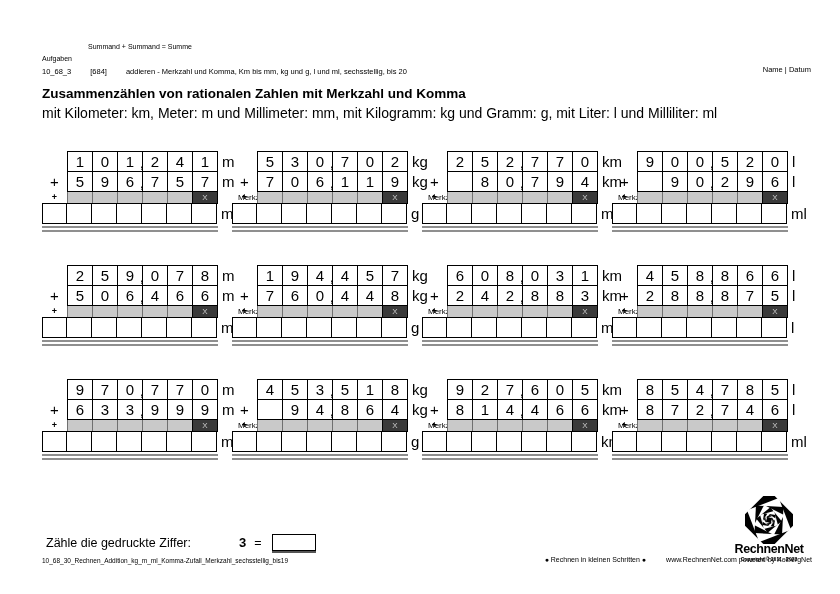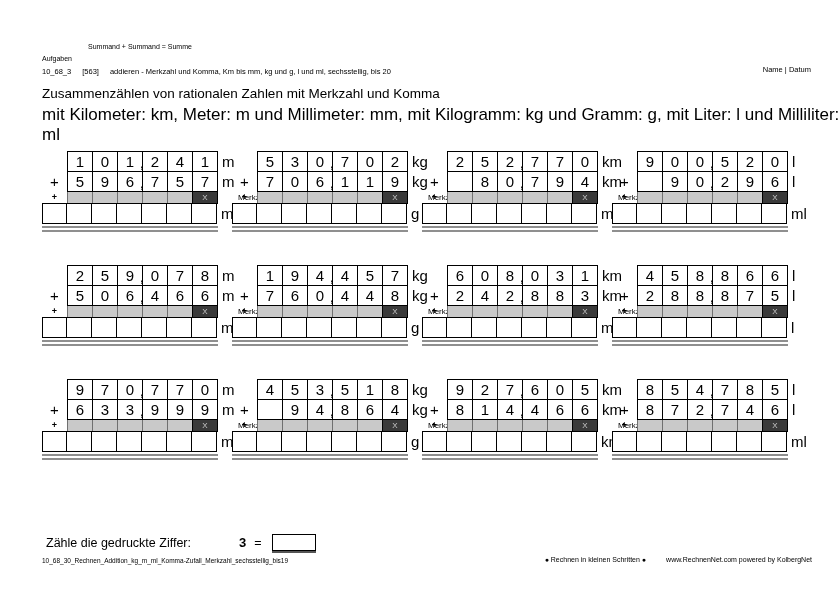--- a/index.html
+++ b/index.html
@@ -3,25 +3,25 @@
 <meta charset="utf-8">
 <style>
   html,body{margin:0;padding:0;background:#fff;}
   .page{position:relative;width:840px;height:594px;background:#fff;overflow:hidden;
         font-family:"Liberation Sans",sans-serif;color:#000;}
 
   
   .formula{position:absolute;left:88px;top:43px;font-size:7px;}
   .aufgaben{position:absolute;left:42px;top:55px;font-size:7px;}
   .taskline{position:absolute;left:42px;top:67px;font-size:7.5px;}
-  .taskline span{margin-right:11px;}
+  .taskline span{margin-right:19px;}
   .namedatum{position:absolute;right:29px;top:65px;font-size:7.5px;padding-left:7px;}
 
-  .title{position:absolute;left:42px;top:86px;font-size:13.5px;font-weight:normal;}
-  .subtitle{position:absolute;left:42px;top:105px;font-size:17px;}
+  .title{position:absolute;left:42px;top:86px;font-size:13.5px;font-weight:bold;}
+  .subtitle{position:absolute;left:42px;top:105px;font-size:14px;}
   .note{position:absolute;left:42px;top:120px;font-size:9.5px;}
 
   
   #problems-grid{position:absolute;left:42px;top:151px;display:grid;
                  grid-template-columns:repeat(4,190px);row-gap:33px;}
   .problem{width:190px;}
   .prow{display:flex;}
   .prow + .prow{margin-top:-1px;}
   .pluscol{flex:0 0 25px;width:25px;text-align:center;font-size:15px;line-height:21px;}
   .mplus{font-size:9px;line-height:12px;font-weight:bold;}
@@ -58,21 +58,21 @@
   .logocopy{font-size:5px;font-weight:bold;margin-top:0px;}
 </style>
 </head>
 <body>
 
 <div class="page">
 
   <div class="formula">Summand + Summand = Summe</div>
   <div class="aufgaben">Aufgaben</div>
   <div class="taskline">
-    <span>10_68_3</span><span>[563]</span><span>addieren - Merkzahl und Komma, Km bis mm, kg und g, l und ml, sechsstellig, bis 20</span>
+    <span>10_68_3</span><span>[684]</span><span>addieren - Merkzahl und Komma, Km bis mm, kg und g, l und ml, sechsstellig, bis 20</span>
   </div>
   <div class="namedatum">Name | Datum</div>
 
   <div class="title">Zusammenzählen von rationalen Zahlen mit Merkzahl und Komma</div>
   <div class="subtitle">mit Kilometer: km, Meter: m und Millimeter: mm, mit Kilogramm: kg und Gramm: g, mit Liter: l und Milliliter: ml</div>
 
   <div id="problems-grid">
       <div class="problem">
         <div class="prow">
           <div class="pluscol"></div>
@@ -594,14 +594,31 @@
     <span class="ct-eq">=</span>
     <div class="ct-box"></div>
   </div>
 
   <div class="filename">10_68_30_Rechnen_Addition_kg_m_ml_Komma-Zufall_Merkzahl_sechsstellig_bis19</div>
   <div class="footright">
     <span>● Rechnen in kleinen Schritten ●</span>
     <span>www.RechnenNet.com powered by KolbergNet</span>
   </div>
 
+  <div class="logo">
+    <svg id="logo-pinwheel" width="48" height="48" viewBox="-24 -24 48 48">
+        <rect x="-21" y="-21" width="42" height="42" fill="#000" transform="rotate(45)"></rect>
+        <rect x="-17.01" y="-17.01" width="34.02" height="34.02" fill="#fff" transform="rotate(69)"></rect>
+        <rect x="-13.778100000000002" y="-13.778100000000002" width="27.556200000000004" height="27.556200000000004" fill="#000" transform="rotate(93)"></rect>
+        <rect x="-11.160261000000002" y="-11.160261000000002" width="22.320522000000004" height="22.320522000000004" fill="#fff" transform="rotate(117)"></rect>
+        <rect x="-9.039811410000002" y="-9.039811410000002" width="18.079622820000004" height="18.079622820000004" fill="#000" transform="rotate(141)"></rect>
+        <rect x="-7.322247242100002" y="-7.322247242100002" width="14.644494484200004" height="14.644494484200004" fill="#fff" transform="rotate(165)"></rect>
+        <rect x="-5.931020266101002" y="-5.931020266101002" width="11.862040532202004" height="11.862040532202004" fill="#000" transform="rotate(189)"></rect>
+        <rect x="-4.804126415541812" y="-4.804126415541812" width="9.608252831083623" height="9.608252831083623" fill="#fff" transform="rotate(213)"></rect>
+        <rect x="-3.891342396588868" y="-3.891342396588868" width="7.782684793177736" height="7.782684793177736" fill="#000" transform="rotate(237)"></rect>
+        <rect x="-3.151987341236983" y="-3.151987341236983" width="6.303974682473966" height="6.303974682473966" fill="#fff" transform="rotate(261)"></rect>
+        <rect x="-2.5531097464019568" y="-2.5531097464019568" width="5.1062194928039135" height="5.1062194928039135" fill="#000" transform="rotate(285)"></rect>
+      </svg>
+    <div class="logoname">RechnenNet</div>
+    <div class="logocopy">Copyright © 2011 - 2023</div>
+  </div>
 
 </div>
 
 </body></html>

